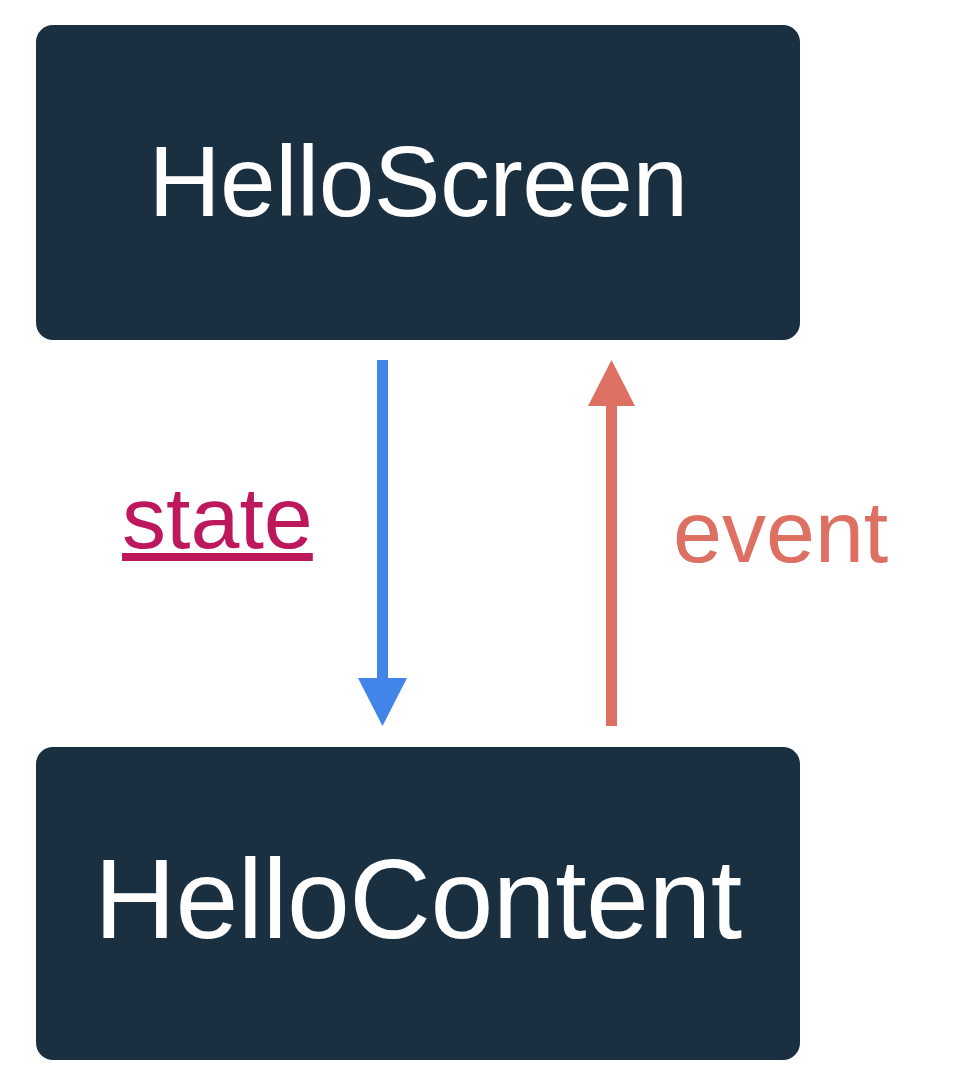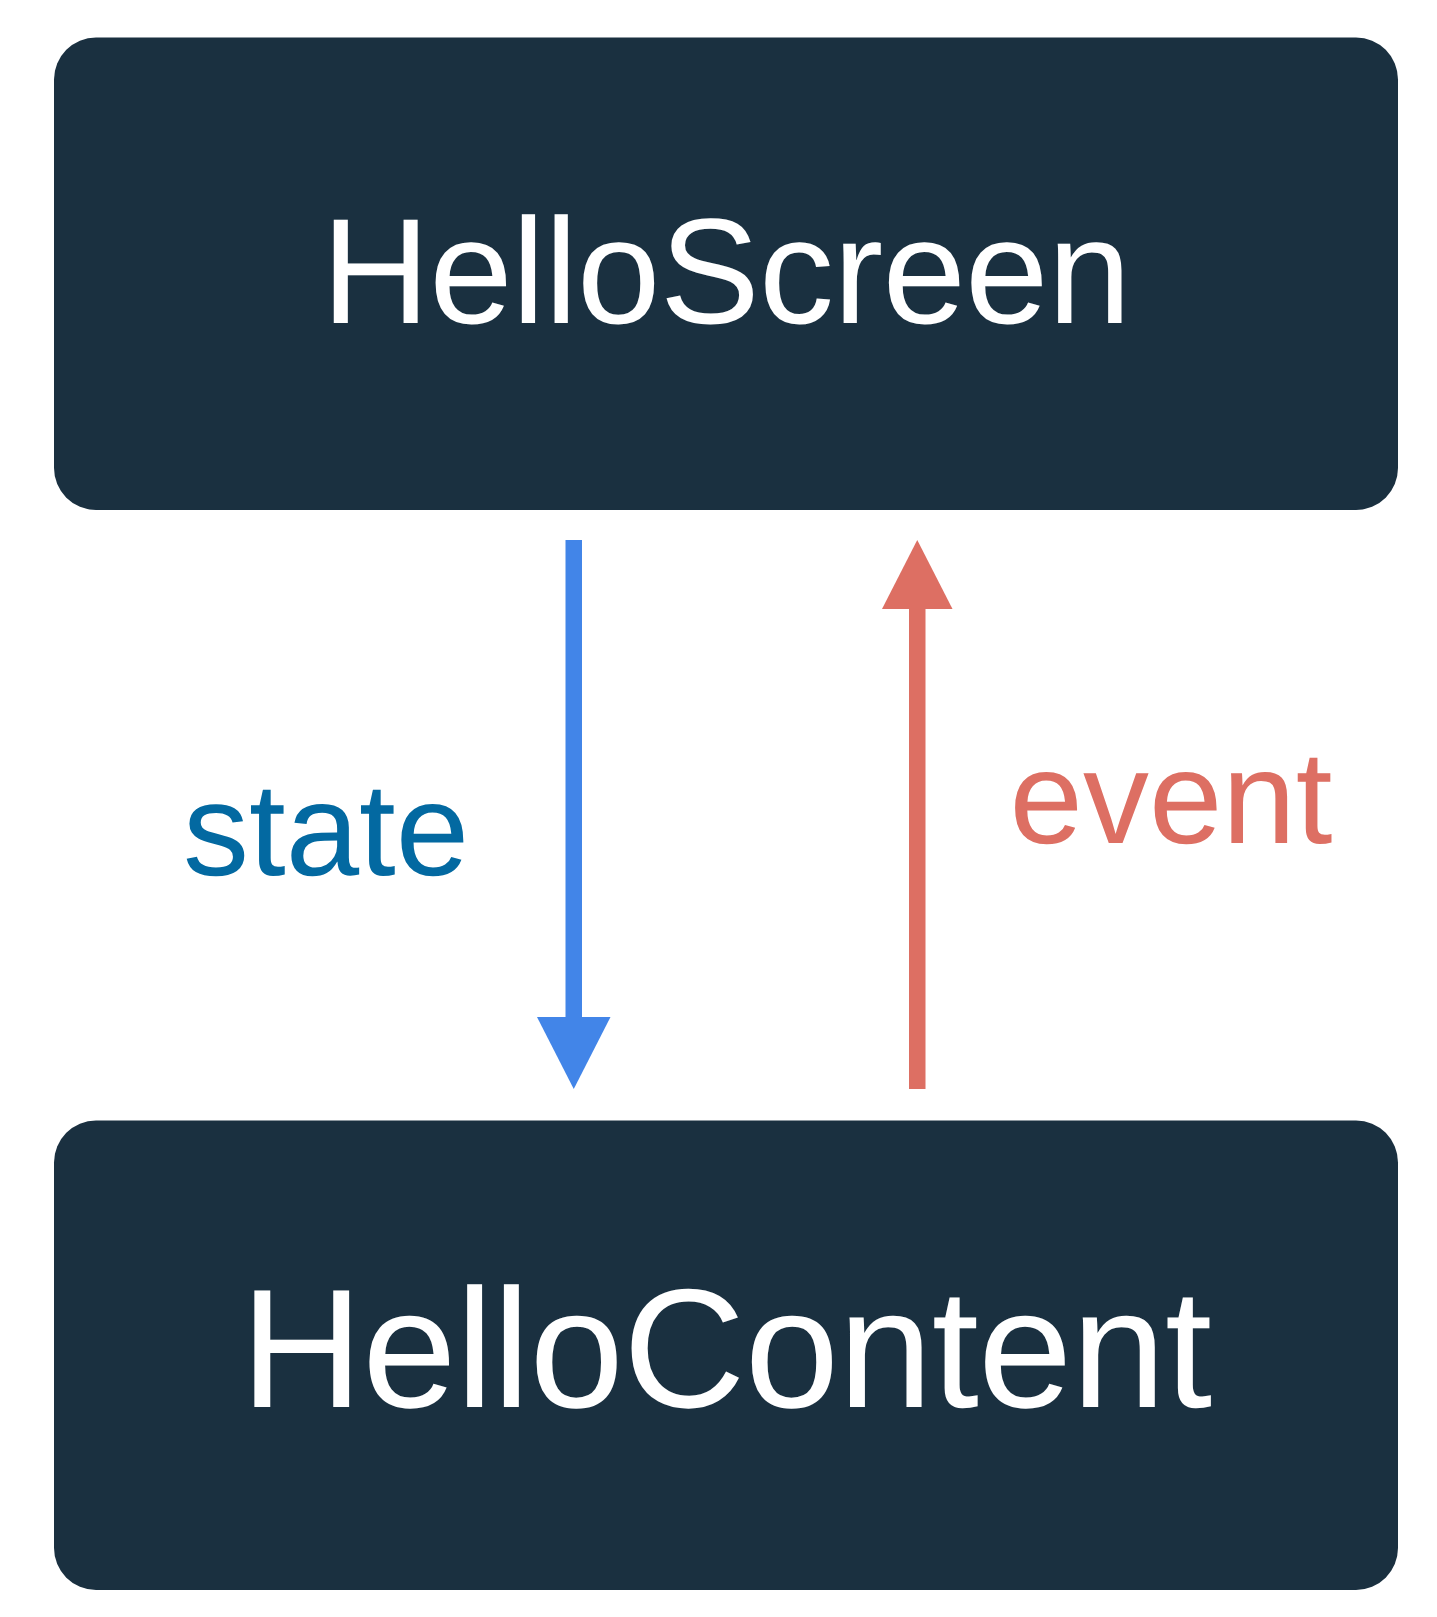--- a/index.html
+++ b/index.html
@@ -16,23 +16,23 @@
     width: 958px;
     height: 1078px;
     background: #ffffff;
     overflow: hidden;
   }
 
   
   .node-box {
     position: absolute;
     left: 36px;
-    width: 896px;
+    width: 764px;
     background: #1a3040;
-    border-radius: 28px;
+    border-radius: 17px;
     display: flex;
     align-items: center;
     justify-content: center;
     box-sizing: border-box;
   }
   #node-hello-screen {
     top: 25px;
     height: 315px;
   }
   #node-hello-content {
@@ -72,22 +72,23 @@
     position: absolute;
     font-family: "Liberation Sans", "DejaVu Sans", sans-serif;
     font-weight: 400;
     font-size: 88px;
     line-height: 1;
     white-space: nowrap;
     user-select: none;
   }
   #edge-label-state {
     left: 122px;
-    top: 509px;
-    color: #0369a1;
+    top: 474px;
+    color: #be185d;
+    text-decoration: underline;
   }
   #edge-label-event {
     left: 673px;
     top: 488px;
     color: #dd6f63;
   }
 </style>
 </head>
 <body>
 

